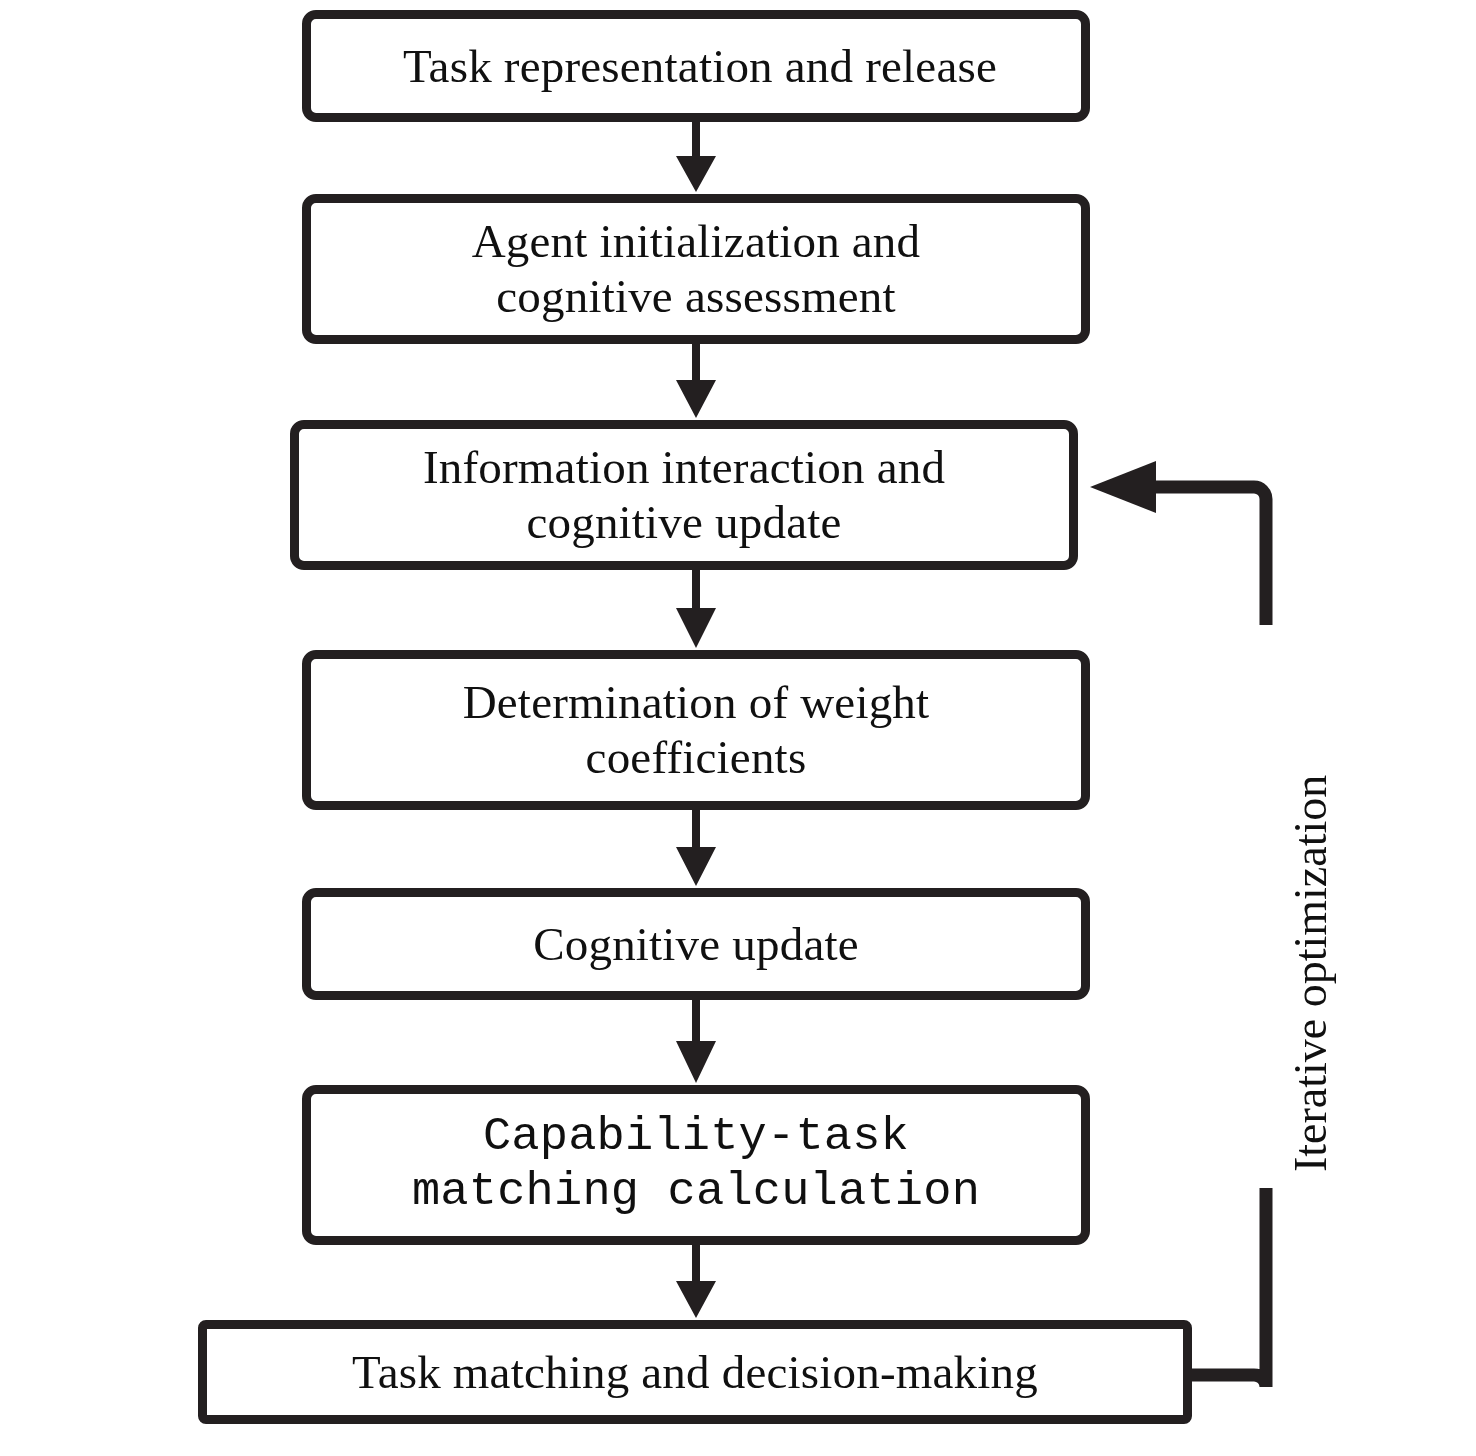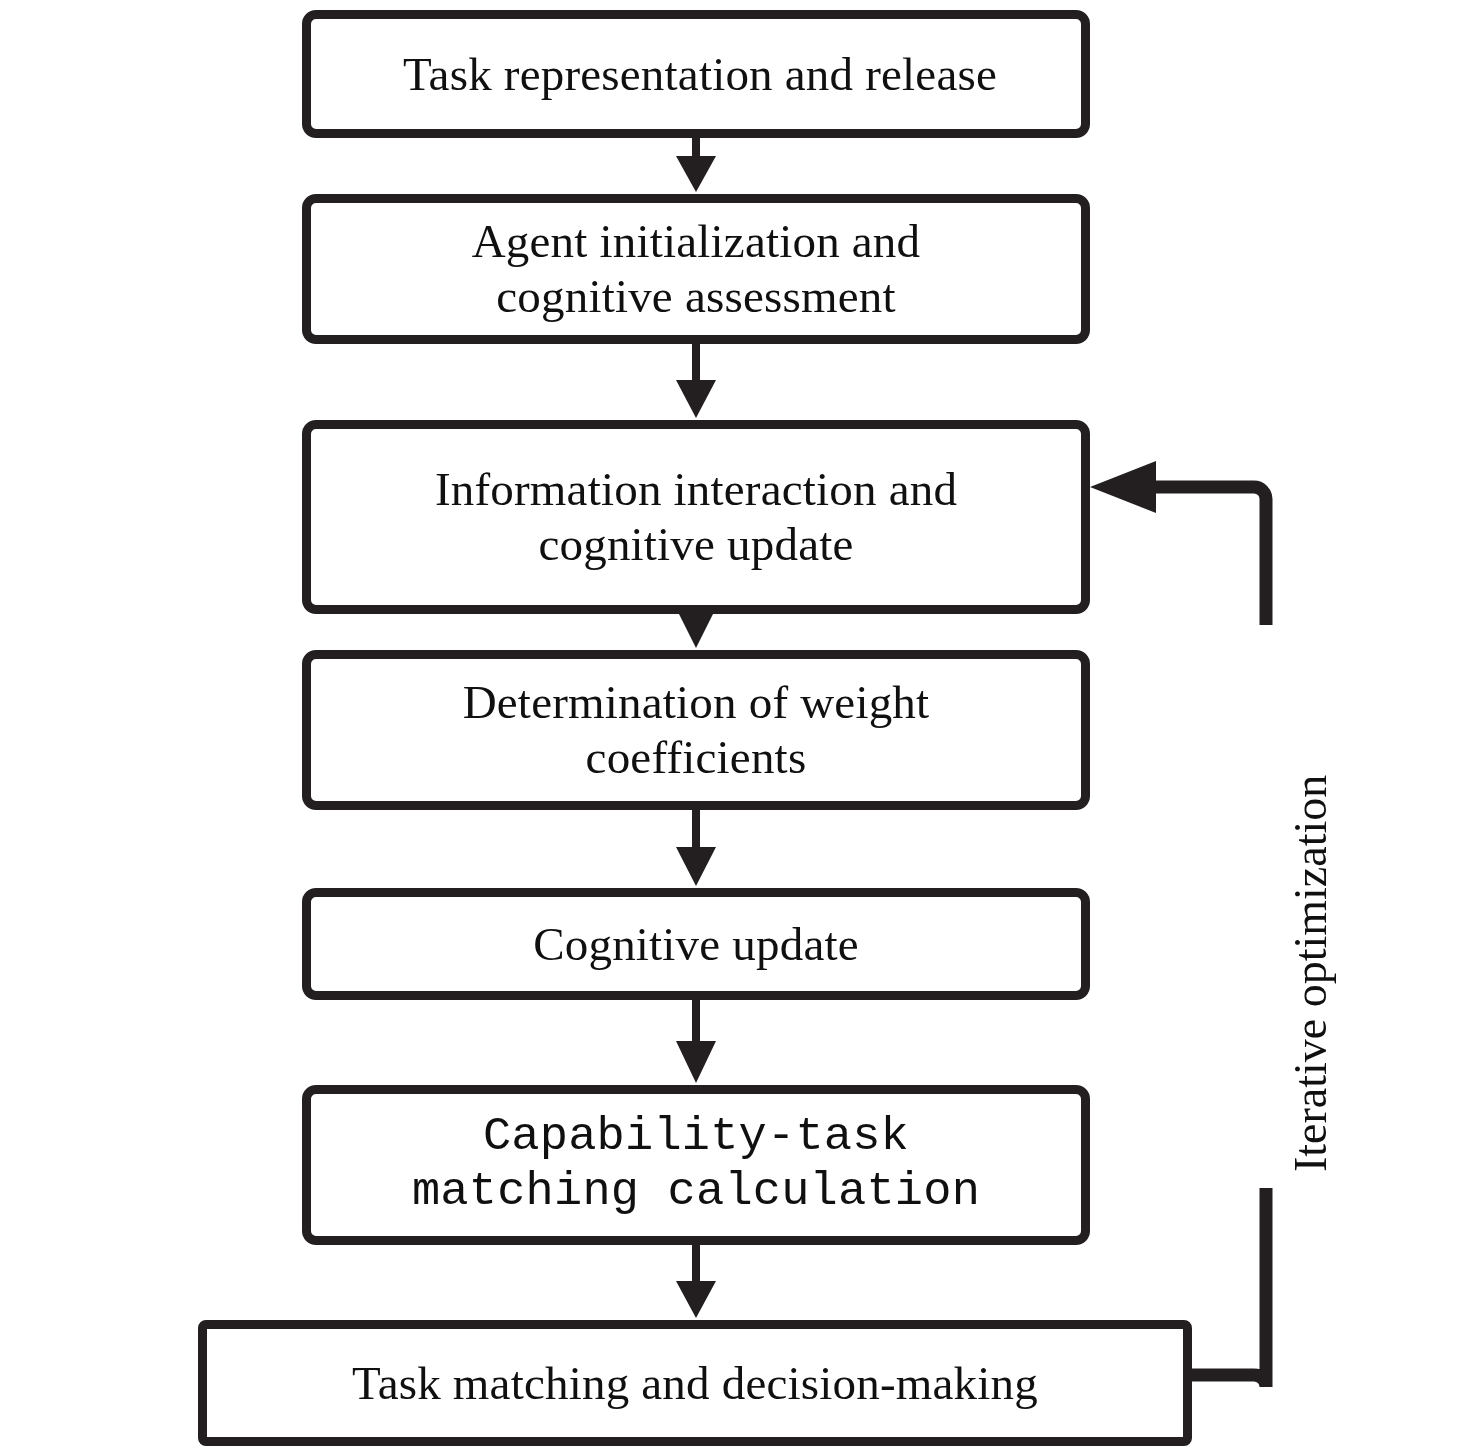--- a/index.html
+++ b/index.html
@@ -101,45 +101,45 @@
     <svg width="44" height="85" viewBox="0 0 44 85">
         <polygon points="18,0 26,0 26,41 42,41 22,83 2,41 18,41" fill="#231f20"></polygon>
       </svg>
   </div>
   <div class="flow-arrow" style="left:674px; top:1245px;">
     <svg width="44" height="75" viewBox="0 0 44 75">
         <polygon points="18,0 26,0 26,36 42,36 22,73 2,36 18,36" fill="#231f20"></polygon>
       </svg>
   </div>
 
-  <div class="node" style="left:302px; top:10px; width:788px; height:128px;padding-left:8px;">
+  <div class="node" style="left:302px; top:10px; width:788px; height:112px;padding-left:8px;">
     <span class="label">Task representation and release</span>
   </div>
 
   <div class="node" style="left:302px; top:194px; width:788px; height:150px;">
     <span class="label">Agent initialization and
 cognitive assessment</span>
   </div>
 
-  <div class="node" style="left:302px; top:420px; width:788px; height:194px;">
+  <div class="node" style="left:290px; top:420px; width:788px; height:150px;">
     <span class="label">Information interaction and
 cognitive update</span>
   </div>
 
   <div class="node" style="left:302px; top:650px; width:788px; height:160px;align-items:center;">
     <span class="label">Determination of weight
 coefficients</span>
   </div>
 
   <div class="node" style="left:302px; top:888px; width:788px; height:112px;">
     <span class="label">Cognitive update</span>
   </div>
 
   <div class="node" style="left:302px; top:1085px; width:788px; height:160px;font-family:Liberation Mono, monospace;">
     <span class="label">Capability-task
 matching calculation</span>
   </div>
 
-  <div class="node" style="left:198px; top:1320px; width:994px; height:126px;border-radius:8px;">
+  <div class="node" style="left:198px; top:1320px; width:994px; height:104px;border-radius:8px;">
     <span class="label">Task matching and decision-making</span>
   </div>
 
 </div>
 
 </body></html>

